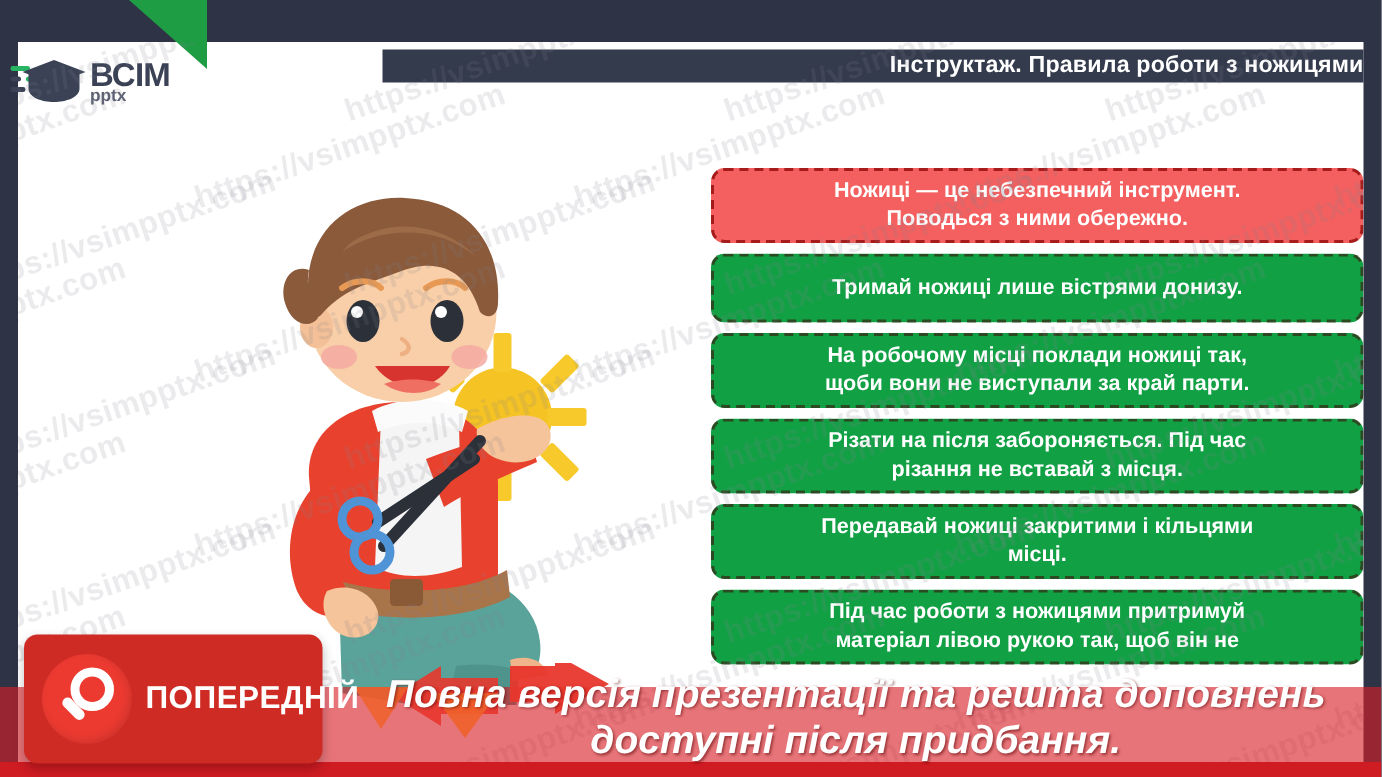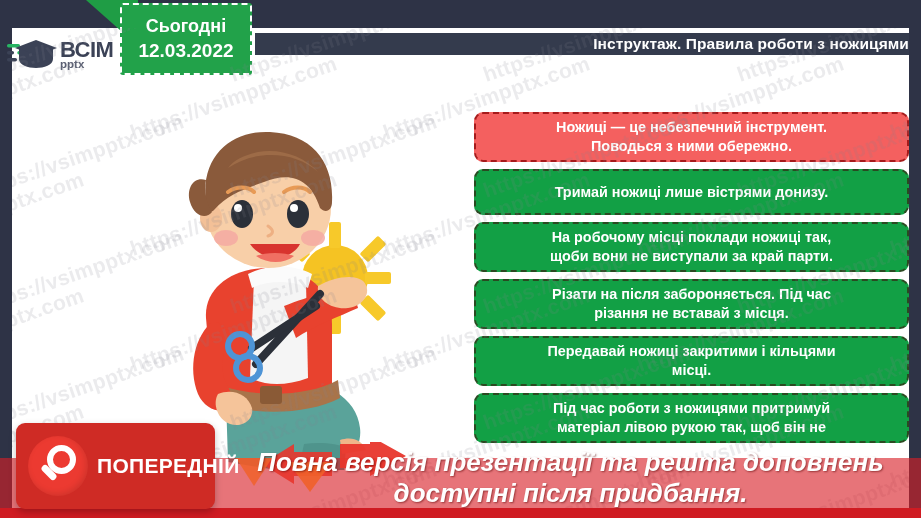--- a/index.html
+++ b/index.html
@@ -339,24 +339,20 @@
         <path d="M30 20 L47 13.5 L47 24 C47 30 38 33 30 33 C22 33 13 30 13 24 L13 13.5 Z" fill="#3b4256"></path>
       </svg>
     </div>
     <div id="logo-text">
       <span id="logo-word">ВСІМ</span>
       <span id="logo-sub">pptx</span>
     </div>
   </div>
 
   <div id="date-corner"></div>
-  <div id="date-badge">
-    <span class="l1">Сьогодні</span>
-    <span class="l2">12.03.2022</span>
-  </div>
 
   <div id="header-bar">
     <span id="header-title">Інструктаж. Правила роботи з ножицями</span>
   </div>
 
   <div id="arrows">
     <svg viewBox="0 0 220 58" width="220" height="58">
       <path d="M104 2 L134 2 L134 -6 L170 14 L134 34 L134 26 L104 26 Z" fill="#e8362c" opacity="0.95"></path>
       <path d="M96 10 L58 10 L58 2 L26 22 L58 42 L58 34 L96 34 Z" fill="#e8362c" opacity="0.9"></path>
       <path d="M52 20 L96 20 L74 50 Z" fill="#f0612a" opacity="0.9"></path>

